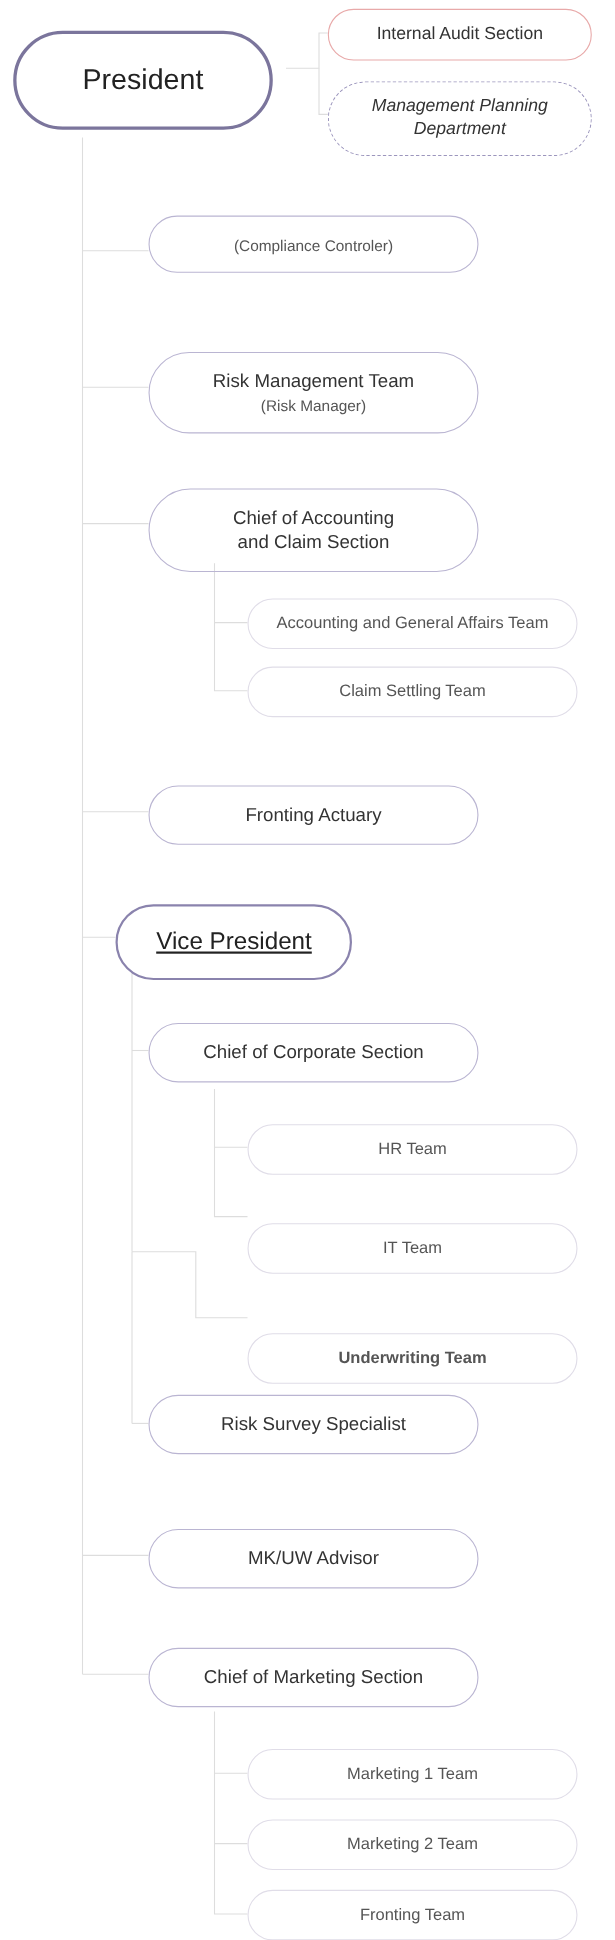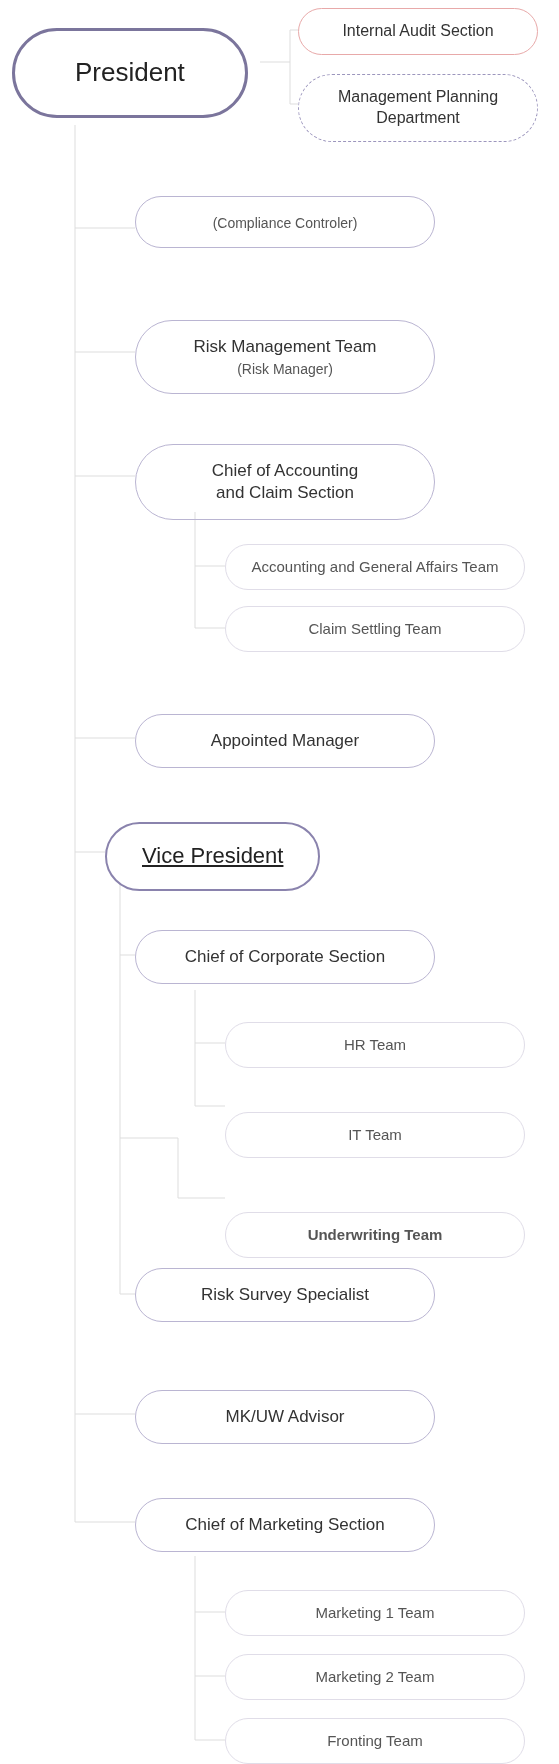--- a/index.html
+++ b/index.html
@@ -127,21 +127,21 @@
 </svg>
 
 <div class="node president" style="left:12px; top:28px;">
   <span>President</span>
 </div>
 
 <div class="node internal-audit" style="left:298px; top:8px;">
   <span>Internal Audit Section</span>
 </div>
 
-<div class="node mgmt-planning" style="left:298px; top:74px;">
+<div class="node mgmt-planning" style="left:298px; top:74px;font-style:italic;">
   <span>Management Planning Department</span>
 </div>
 
 <div class="node major" style="left:135px; top:196px;">
   <span class="sub">(Compliance Controler)</span>
 </div>
 
 <div class="node major" style="left:135px; top:320px;">
   <span>Risk Management Team</span>
   <span class="sub">(Risk Manager)</span>
@@ -154,21 +154,21 @@
 
 <div class="node minor" style="left:225px; top:544px;">
   <span>Accounting and General Affairs Team</span>
 </div>
 
 <div class="node minor" style="left:225px; top:606px;">
   <span>Claim Settling Team</span>
 </div>
 
 <div class="node major" style="left:135px; top:714px;">
-  <span>Appointed Manager</span>
+  <span>Fronting Actuary</span>
 </div>
 
 <div class="node vice-president" style="left:105px; top:822px;text-decoration:underline;">
   <span>Vice President</span>
 </div>
 
 <div class="node major" style="left:135px; top:930px;">
   <span>Chief of Corporate Section</span>
 </div>
 

